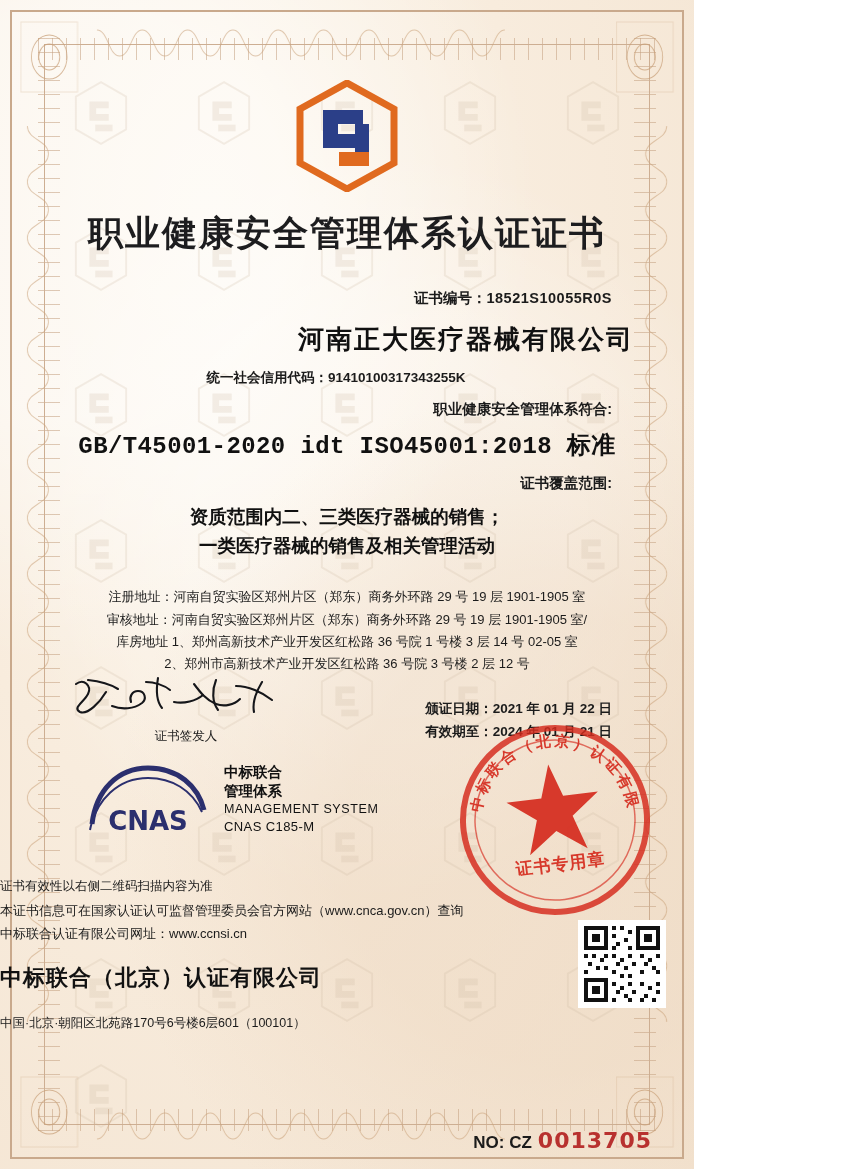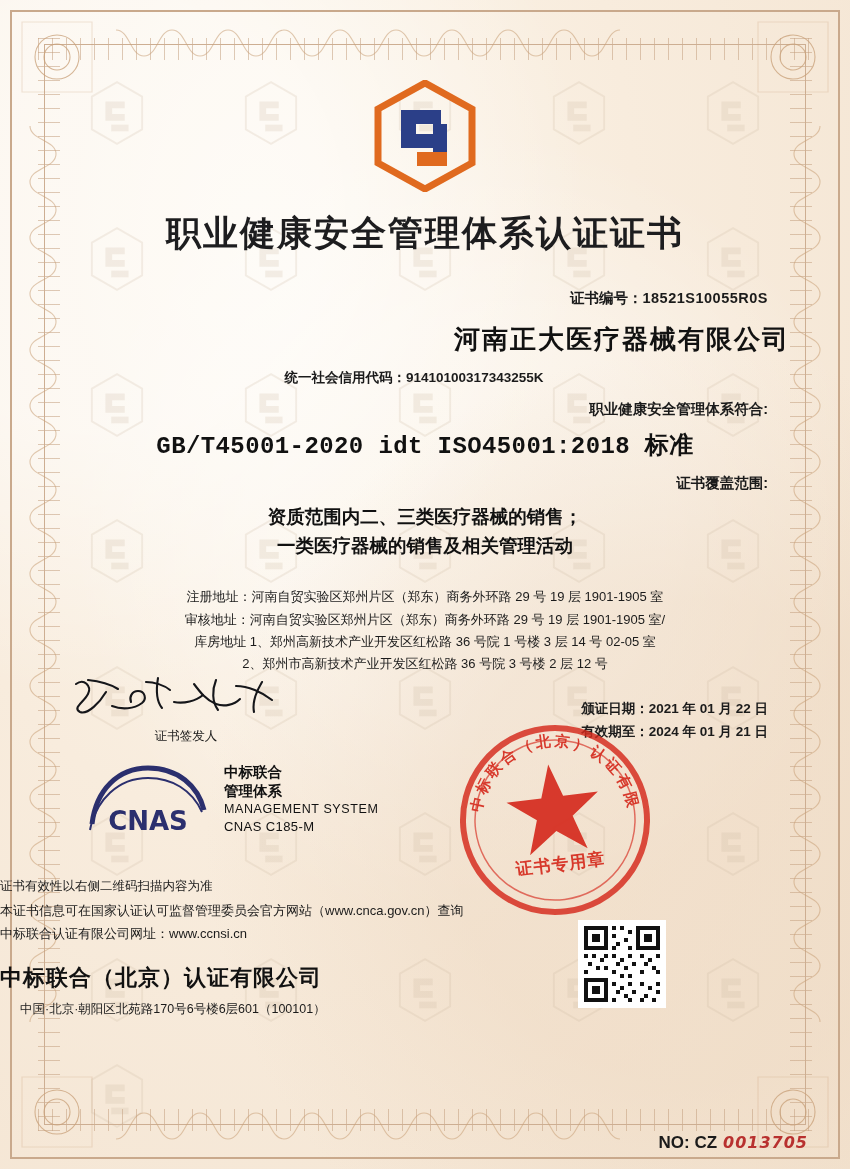--- a/index.html
+++ b/index.html
@@ -5,21 +5,21 @@
   html, body {
     margin: 0;
     padding: 0;
     background: #ffffff;
   }
   body {
     font-family: "Liberation Sans", sans-serif;
   }
   .page {
     position: relative;
-    width: 850px;
+    width: 694px;
     height: 1169px;
     overflow: hidden;
     background: #faf0e2;
     background-image:
       radial-gradient(ellipse at 30% 20%, #fdf7ec 0%, #f8ecdd 45%, #f3e3d0 100%);
   }
   
   .paper-texture {
     position: absolute;
     inset: 0;
@@ -249,21 +249,21 @@
   .footer .f2 { margin-top: 7px; font-size: 13px; }
   .footer .f3 { margin-top: 5px; font-size: 13px; }
   .footer .company2 {
     margin-top: 20px;
     font-size: 22px;
     font-weight: bold;
     letter-spacing: 1px;
     color: #111;
     font-family: "DejaVu Sans", sans-serif;
   }
-  .footer .addr2 { margin-top: 8px; font-size: 12.5px; padding-left: 20px; }
+  .footer .addr2 { margin-top: 22px; font-size: 12.5px; }
 
   
   .qr {
     position: absolute;
     left: 578px;
     top: 920px;
     width: 84px;
     height: 84px;
     background: #fff;
     padding: 2px;
@@ -279,26 +279,25 @@
     align-items: baseline;
     gap: 6px;
   }
   .serial .pre {
     font-size: 17px;
     font-weight: bold;
     color: #1b1b1b;
     font-family: "Liberation Sans", sans-serif;
   }
   .serial .digits {
-    font-size: 16px;
+    font-size: 22px;
     font-weight: bold;
     color: #b8312f;
     letter-spacing: 1px;
     font-family: "DejaVu Sans", sans-serif;
-    font-style: italic;
   }
 </style>
 </head>
 <body>
 
 <div class="page">
 
   <div class="paper-texture"></div>
 
   <div class="watermarks">

